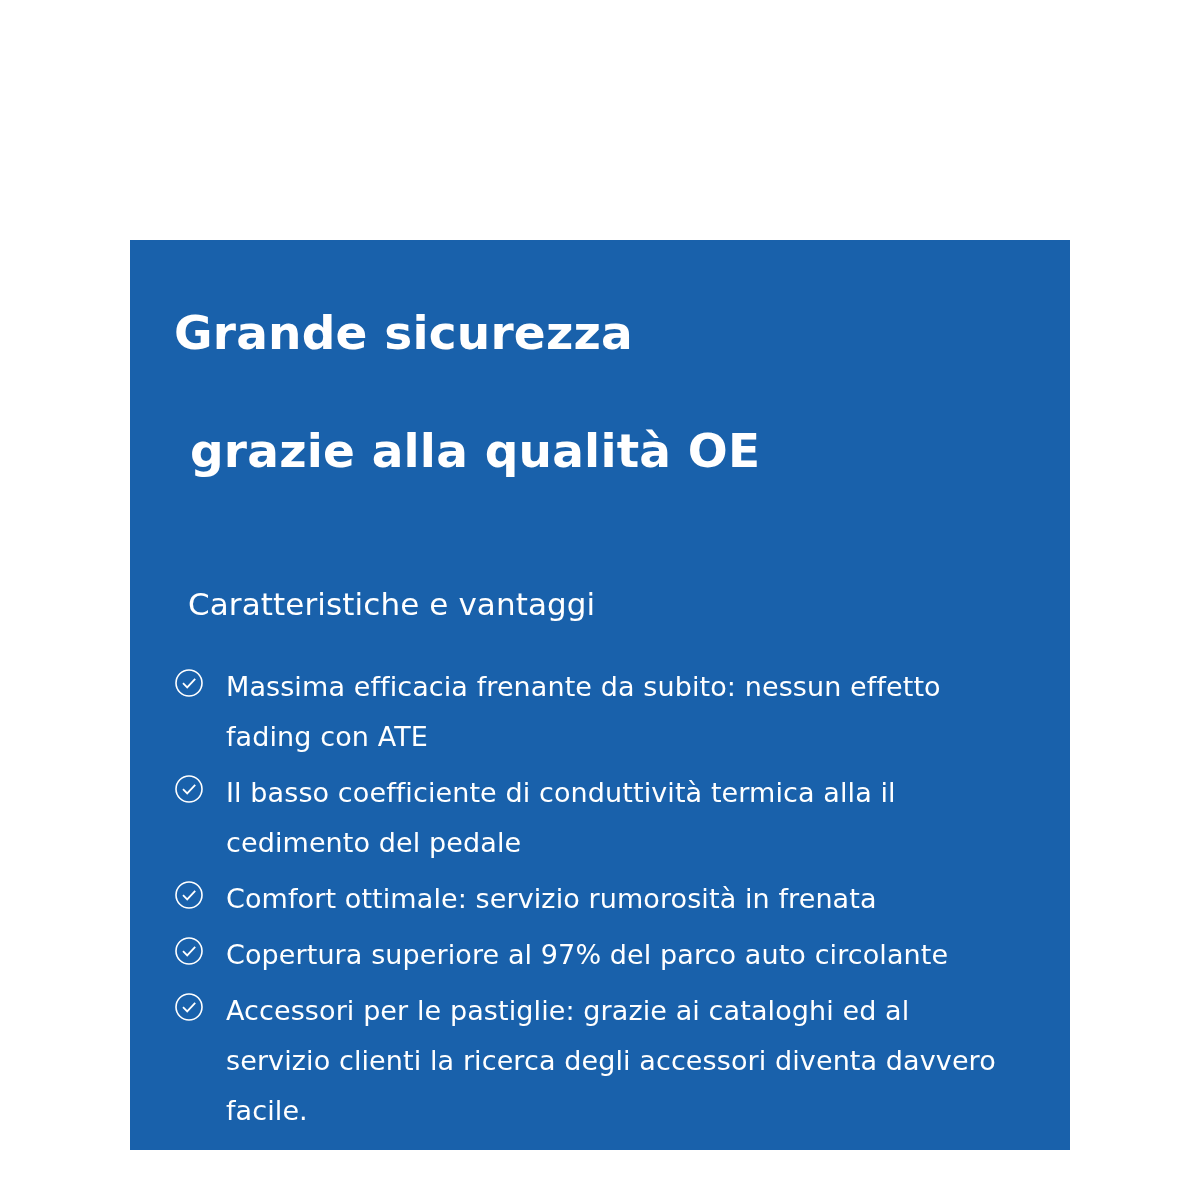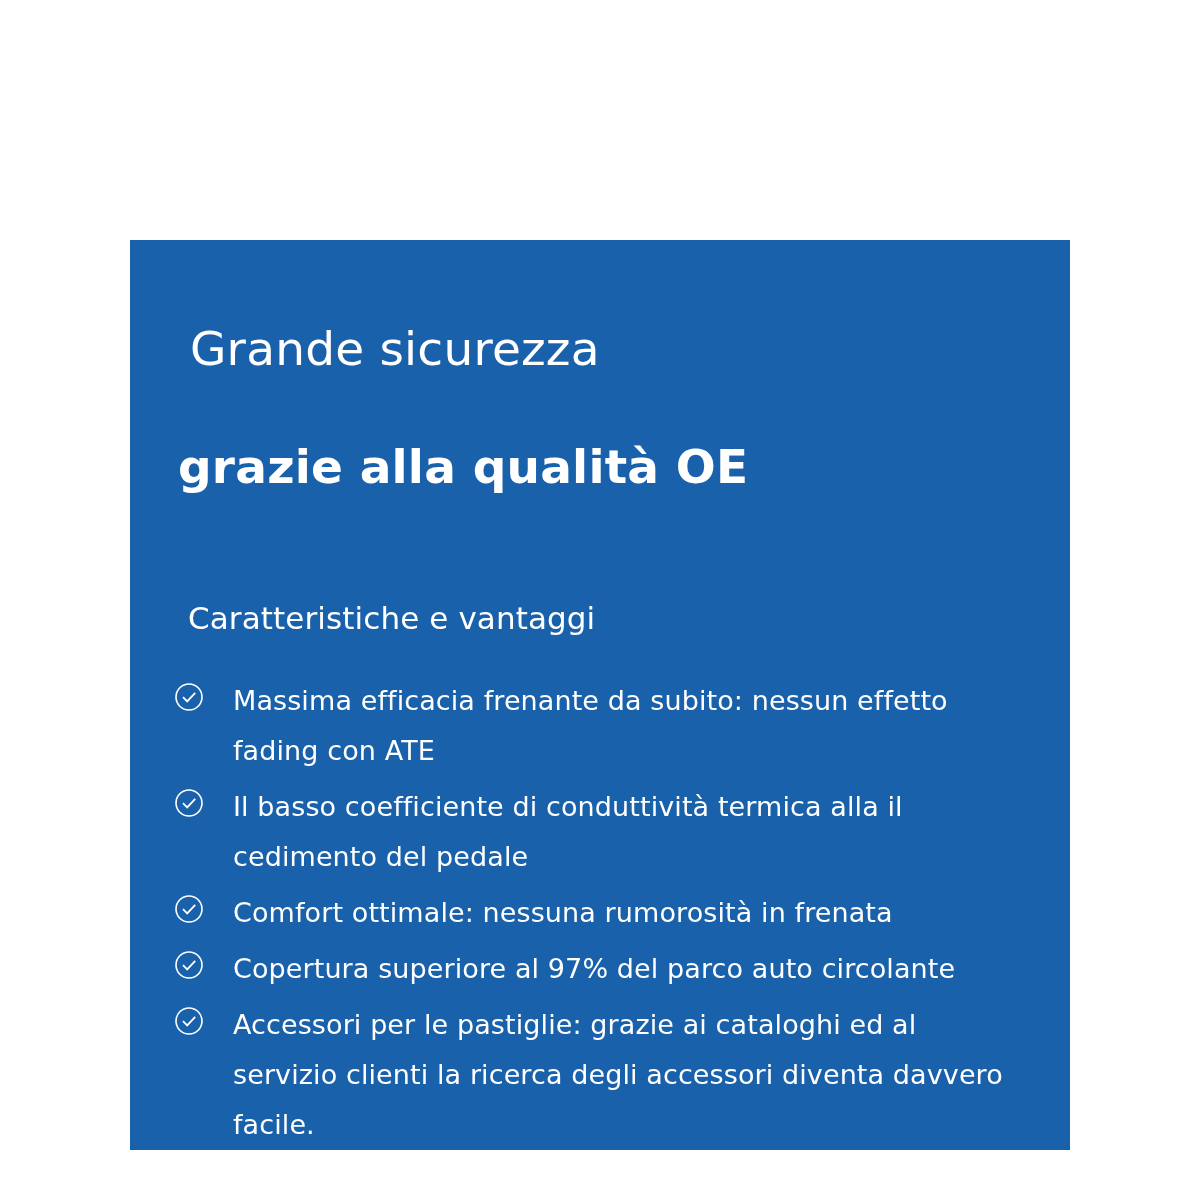--- a/index.html
+++ b/index.html
@@ -25,51 +25,50 @@
     top: 240px;
     width: 940px;
     height: 910px;
     background: #1961ab;
     box-sizing: border-box;
     padding: 52px 64px 0 44px;
     color: #ffffff;
   }
   .title-light {
     font-size: 47px;
-    font-weight: 400;
+    font-weight: 700;
     letter-spacing: 0.2px;
     line-height: 1.15;
-    margin: 16px;
+    margin: 0;
     padding-top: 14px;
   }
   .title-bold {
     font-size: 47px;
     font-weight: 700;
     letter-spacing: 0.2px;
     line-height: 1.15;
-    margin: 4px;
+    margin: 16px;
     padding-top: 48px;
   }
   .subheading {
     font-size: 31px;
     font-weight: 400;
     margin: 14px;
     padding-top: 92px;
     letter-spacing: 0.1px;
   }
   ul.features {
     list-style: none;
     margin: 0;
     padding: 26px 0 0 0;
   }
   ul.features li {
     display: flex;
     align-items: flex-start;
     margin-bottom: 6px;
-    gap: 7px;
   }
   .check {
     flex: 0 0 auto;
     width: 30px;
     height: 30px;
     margin-top: 6px;
     margin-right: 22px;
   }
   .check svg {
     display: block;
@@ -112,21 +111,21 @@
         </span>
         <span class="feature-text">Il basso coefficiente di conduttività termica alla il cedimento del pedale</span>
       </li>
       <li>
         <span class="check">
           <svg width="30" height="30" viewBox="0 0 30 30">
             <circle cx="15" cy="15" r="13" fill="none" stroke="#ffffff" stroke-width="1.6"></circle>
             <polyline points="9,15.2 13.2,19.4 21.2,10.8" fill="none" stroke="#ffffff" stroke-width="1.8"></polyline>
           </svg>
         </span>
-        <span class="feature-text">Comfort ottimale: nessuna rumorosità in frenata</span>
+        <span class="feature-text">Comfort ottimale: servizio rumorosità in frenata</span>
       </li>
       <li>
         <span class="check">
           <svg width="30" height="30" viewBox="0 0 30 30">
             <circle cx="15" cy="15" r="13" fill="none" stroke="#ffffff" stroke-width="1.6"></circle>
             <polyline points="9,15.2 13.2,19.4 21.2,10.8" fill="none" stroke="#ffffff" stroke-width="1.8"></polyline>
           </svg>
         </span>
         <span class="feature-text">Copertura superiore al 97% del parco auto circolante</span>
       </li>

